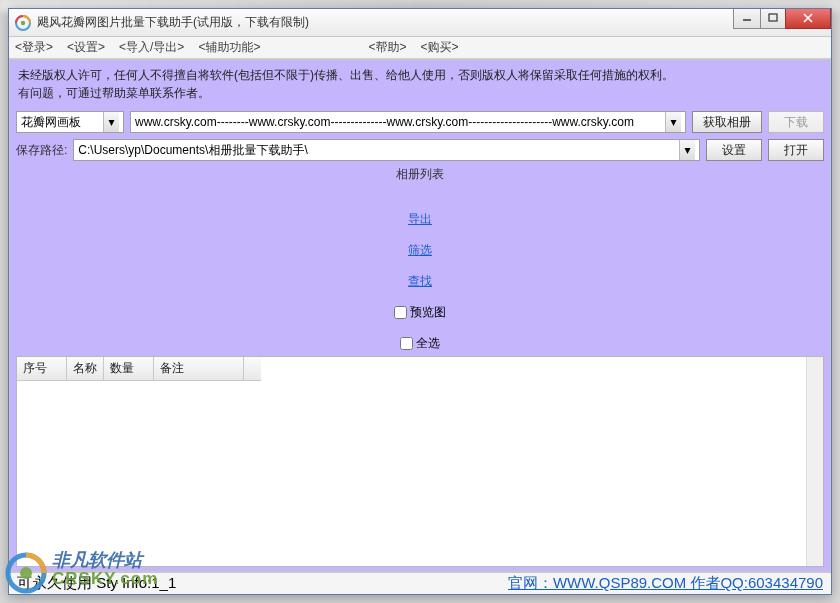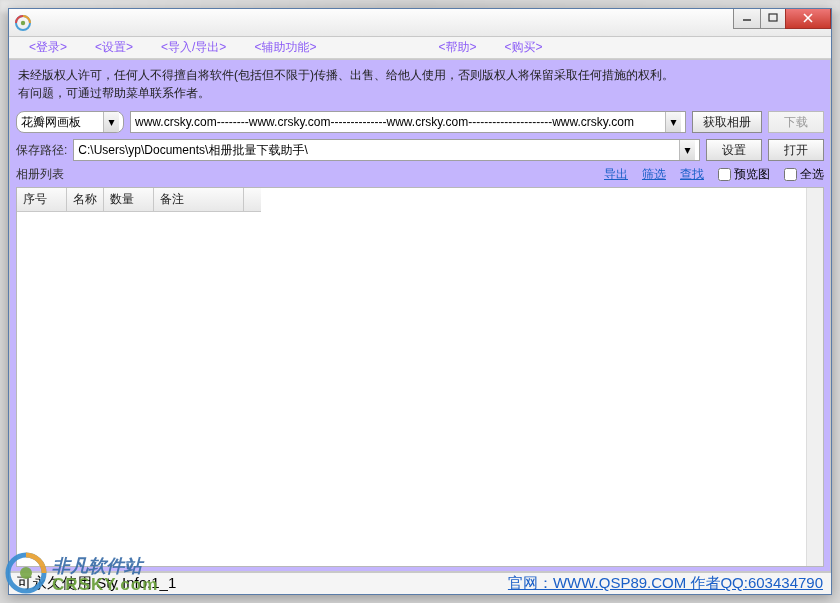--- a/index.html
+++ b/index.html
@@ -17,38 +17,38 @@
 .titlebar .spacer { flex: 1; }
 .win-btns { display: flex; height: 20px; margin-top: -8px; }
 .win-btn { width: 30px; height: 20px; border: 1px solid #8a8a8a; border-top: none; background: linear-gradient(#f5f5f5,#e0e0e0); display: flex; align-items: center; justify-content: center; font-size: 10px; color: #333; margin-left: -1px;}
 .win-btn.min { width: 28px; }
 .win-btn.max { width: 26px; }
 .win-btn.close { width: 46px; background: linear-gradient(#e77,#c83a2d); color: #fff; border-color: #a03028; }
 .win-btn.close svg { stroke: #fff; }
 
 
 .menubar { height: 22px; background: #f5f5f5; border-bottom: 1px solid #d0d0d0; display: flex; align-items: center; padding: 0 6px; gap: 14px; }
-.menubar .menu-item { color: #8b5cf6; cursor: default; margin-left: 14px; }
+.menubar .menu-item { color: #404040; cursor: default; }
 
 .content { flex: 1; background: #c4b5fd; margin: 0; border: 1px solid #c8c8c8; display: flex; flex-direction: column; padding: 4px 6px; }
 
 .notice { color: #222; line-height: 1.5; padding: 2px 2px 6px 2px; }
 
 .row { display: flex; align-items: center; gap: 6px; margin: 3px 0; }
 .label { color: #333; white-space: nowrap; }
 
 select, input[type=text], .combo { height: 22px; border: 1px solid #a0a0a0; background: #fff; font-size: 12px; padding: 0 4px; }
 .combo { display: flex; align-items: center; position: relative; }
 .combo .combo-text { flex: 1; overflow: hidden; white-space: nowrap; }
 .combo .combo-arrow { width: 16px; text-align: center; border-left: 1px solid #bbb; background: linear-gradient(#f8f8f8,#ddd); height: 100%; display: flex; align-items: center; justify-content: center; }
 
 .btn { height: 22px; min-width: 56px; padding: 0 10px; border: 1px solid #8a8a8a; background: linear-gradient(#fdfdfd,#e2e2e2); color: #222; cursor: default; font-size: 12px; }
 .btn:disabled, .btn.disabled { color: #999; background: linear-gradient(#f6f6f6,#ececec); border-color: #bbb; }
 
-.links-row { display: flex; align-items: center; gap: 14px; margin: 2px 0 4px 0; }
+.links-row { display: flex; align-items: center; gap: 14px; margin: 2px 0 4px 0; flex-direction: column; }
 .links-row .spacer { flex: 1; }
 .link { color: #1a5fc7; text-decoration: underline; cursor: pointer; }
 .chk { display: flex; align-items: center; gap: 3px; }
 .chk input { width: 13px; height: 13px; }
 
 .table { flex: 1; border: 1px solid #b8b8b8; background: #fff; display: flex; flex-direction: row; overflow: hidden; font-family: Liberation Serif, serif; }
 .thead { display: flex; background: linear-gradient(#fbfbfb,#e8e8e8); border-bottom: 1px solid #c8c8c8; height: 24px; }
 .th { border-right: 1px solid #c8c8c8; padding: 4px 6px; color: #222; display: flex; align-items: center; }
 .th.num { width: 50px; }
 .th.name { flex: 1; }
@@ -56,45 +56,46 @@
 .th.remark { width: 90px; }
 .th.scroll { width: 17px; border-right: none; }
 .tbody { flex: 1; position: relative; }
 .vscroll { position: absolute; right: 0; top: 0; bottom: 0; width: 17px; background: #f0f0f0; border-left: 1px solid #ddd; }
 
 .statusbar { height: 22px; border-top: 1px solid #c8c8c8; background: #f5f5f5; display: flex; align-items: center; padding: 0 8px; font-size: 15px; }
 .statusbar .spacer { flex: 1; }
 .statusbar .status-link { color: #1a5fc7; text-decoration: underline; }
 
 
-.watermark { position: absolute; left: 4px; bottom: 8px; display: flex; align-items: flex-end; gap: 4px; opacity: 0.92; pointer-events: none; }
+.watermark { position: absolute; left: 4px; bottom: 8px; display: flex; align-items: flex-start; gap: 4px; opacity: 0.92; pointer-events: none; }
 .watermark .wlogo { width: 44px; height: 44px; }
 .watermark .wtxt { font-size: 18px; color: #3a6da8; font-weight: bold; font-style: italic; line-height: 1; }
 .watermark .wsub { font-size: 17px; color: #6aa03a; font-weight: bold; letter-spacing: 1px; }
 
 .url-input { flex: 1; }
-.src-combo { width: 108px; border-radius: 8px; }
+.src-combo { width: 108px; }
 .path-row select, .path-row .combo { flex: 1; }
 </style>
 </head>
 <body>
 
 <div class="bg-blur"></div>
 
 <div class="window">
 
   <div class="titlebar">
     <span class="app-icon">
       <svg viewBox="0 0 16 16">
           <circle cx="8" cy="8" r="7" fill="none" stroke="#4aa0d8" stroke-width="2"></circle>
           <path d="M8 1 A7 7 0 0 1 15 8" fill="none" stroke="#e8a030" stroke-width="2"></path>
           <path d="M1 8 A7 7 0 0 1 8 1" fill="none" stroke="#d84a4a" stroke-width="2"></path>
           <circle cx="8" cy="8" r="2.2" fill="#7aa84a"></circle>
         </svg>
     </span>
+    <span class="title">飓风花瓣网图片批量下载助手(试用版，下载有限制)</span>
     <span class="spacer"></span>
     <div class="win-btns">
       <div class="win-btn min">
           <svg width="10" height="10">
             <line x1="1" y1="7" x2="9" y2="7" stroke="#333" stroke-width="1.5"></line>
           </svg>
         </div>
       <div class="win-btn max">
           <svg width="10" height="10">
             <rect x="1" y="1" width="8" height="7" fill="none" stroke="#333" stroke-width="1.2"></rect>

